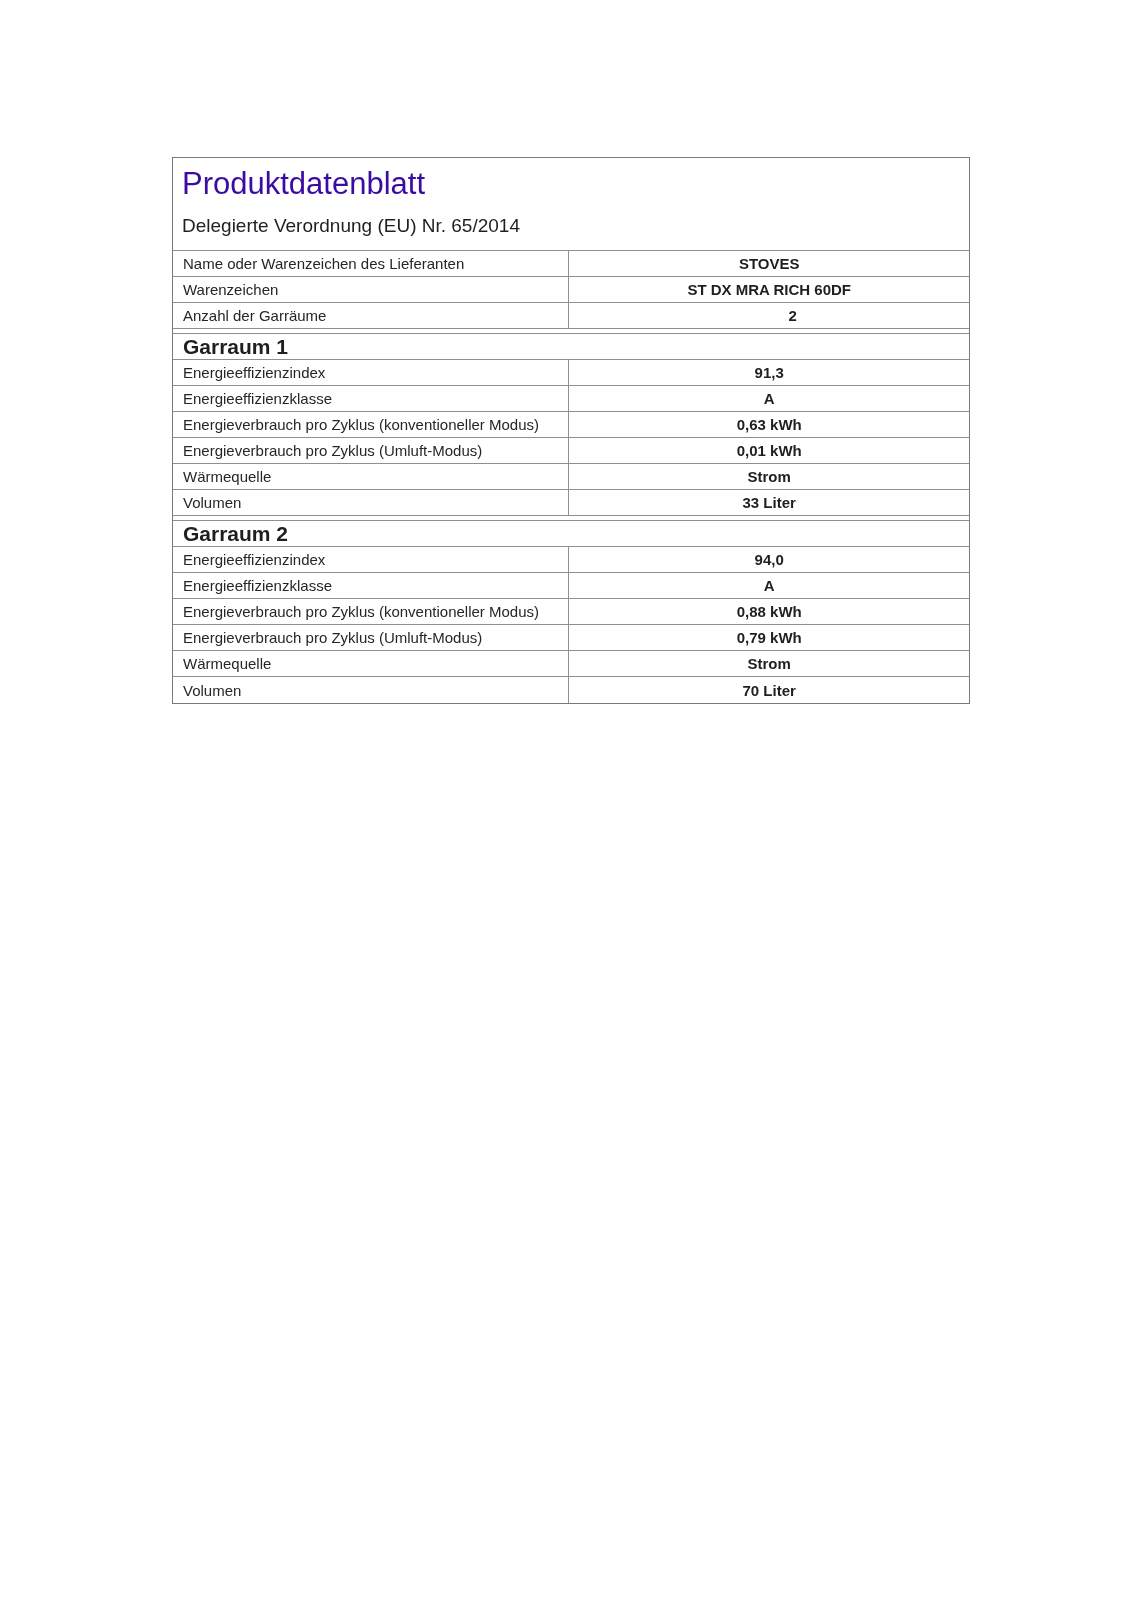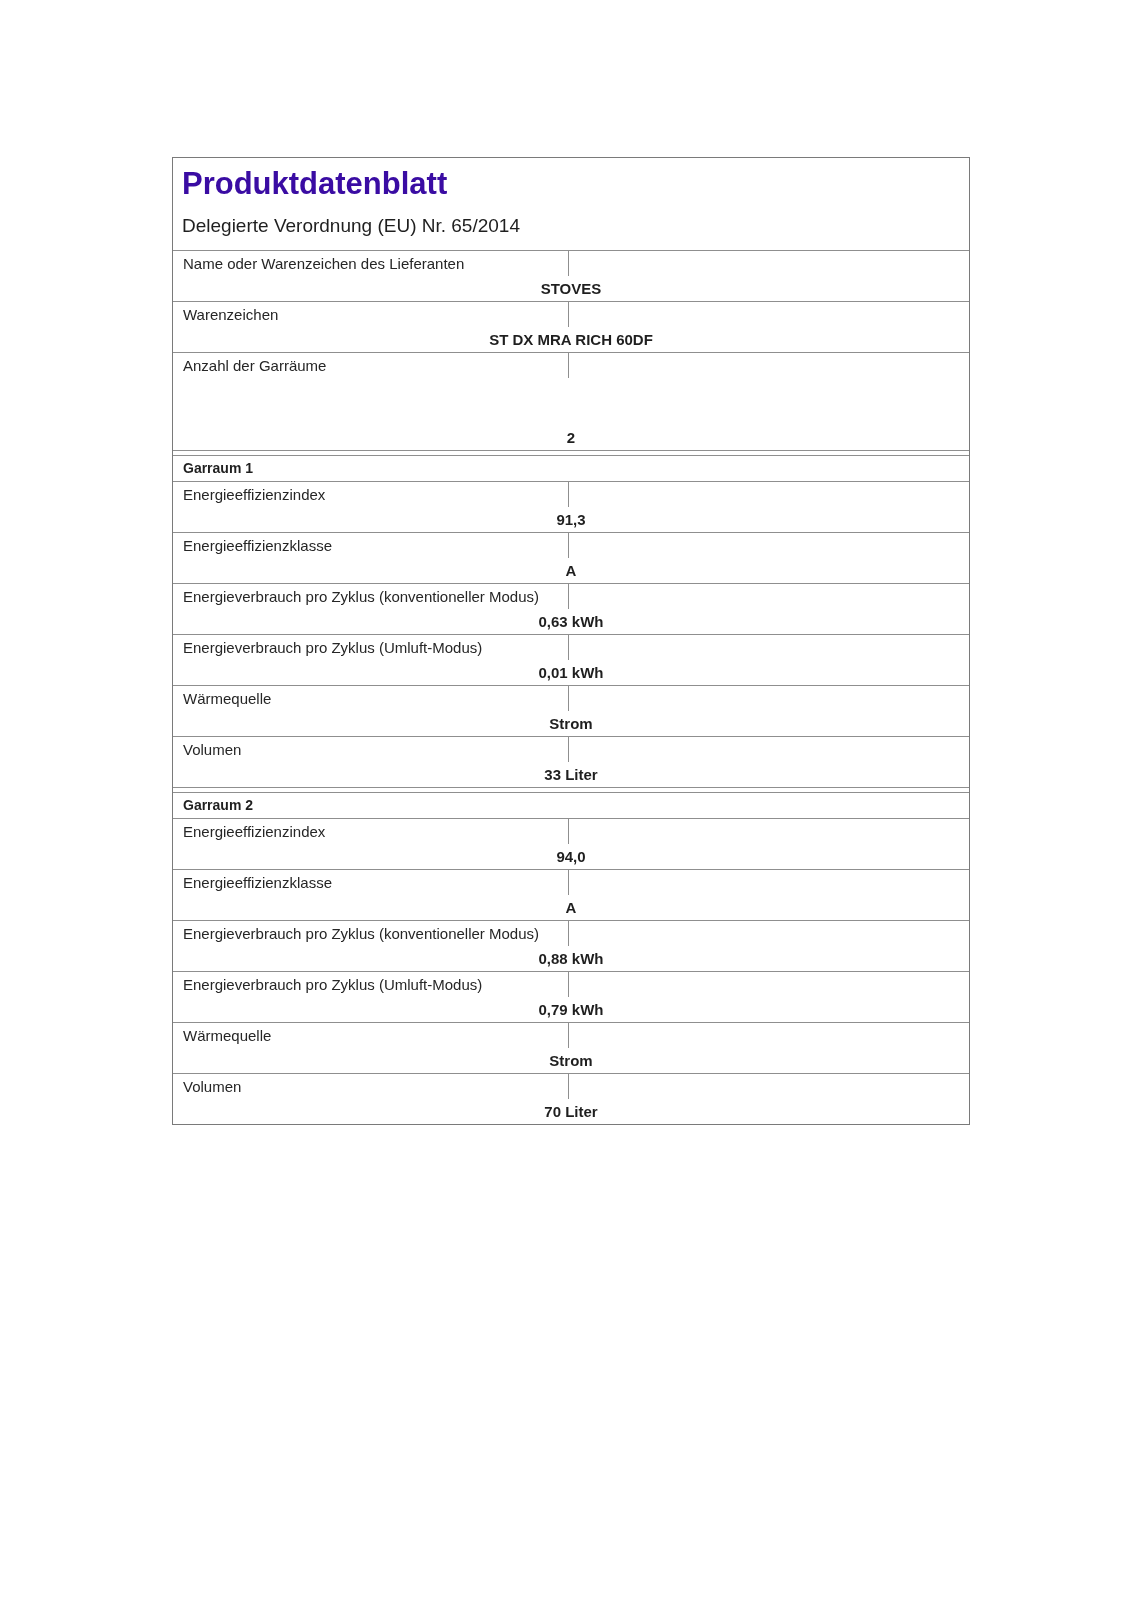--- a/index.html
+++ b/index.html
@@ -27,35 +27,34 @@
     background:#ffffff;
   }
   .header{
     padding:8px 10px 16px 9px;
     border-bottom:1px solid var(--inner);
   }
   .title{
     margin:0;
     font-size:31px;
     line-height:36px;
-    font-weight:700;
+    font-weight:400;
     color:var(--accent);
   }
   .subtitle{
     margin-top:15px;
     font-size:19px;
     line-height:17px;
     color:var(--text-strong);
   }
   .row{
     display:flex;
     align-items:stretch;
     border-bottom:1px solid var(--inner);
     min-height:26px;
-    flex-direction:column;
   }
   .cell{
     display:flex;
     align-items:center;
     padding:4px 10px;
     font-size:15px;
     line-height:17px;
   }
   .cell.label{
     width:49.8%;
@@ -73,21 +72,21 @@
     border-bottom:1px solid var(--inner);
     gap:47px;
   }
   .gap{ height:4px; background:#ffffff; }
   .section{ border-top:1px solid var(--inner); }
   .section-heading{
     display:flex;
     align-items:center;
     min-height:26px;
     padding:4px 10px;
-    font-size:14px;
+    font-size:21px;
     line-height:17px;
     font-weight:700;
     color:var(--text-strong);
     border-bottom:1px solid var(--inner);
   }
   .section:last-of-type .section-rows .row:last-child{
     border-bottom:none;
   }
 </style>
 </head>

